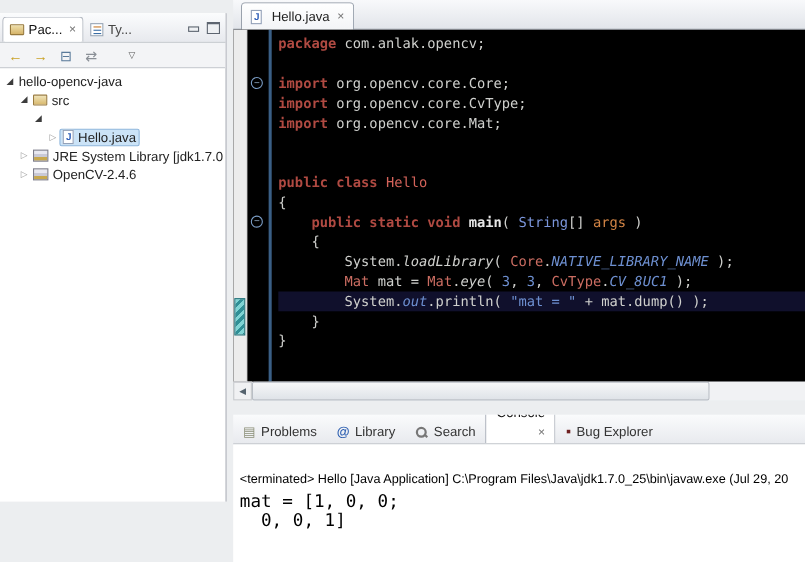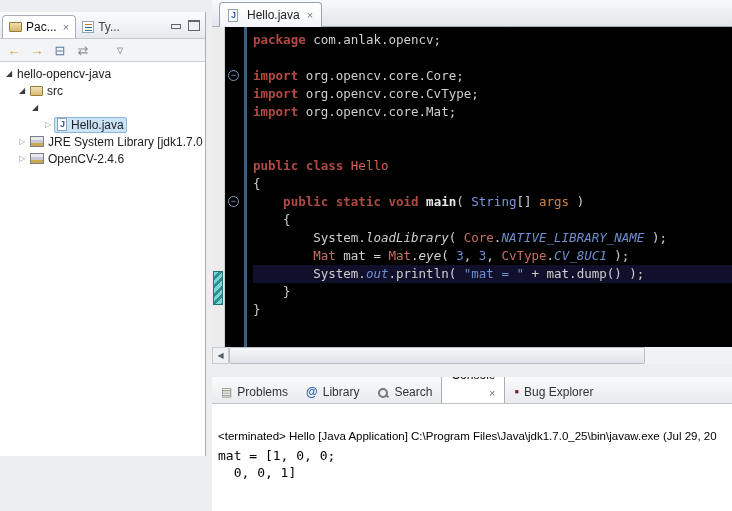--- a/index.html
+++ b/index.html
@@ -116,21 +116,21 @@
   .bt-search-icon::after{ content:""; position:absolute; left:8px; top:8px; width:4px; height:2px;
         background:#777; transform:rotate(45deg); }
   .bt-console-icon{ width:13px; height:11px; }
   .bt-console-icon::before{ content:""; position:absolute; left:0; top:0; width:13px; height:8px;
         border:1px solid #4a6a96; background:#cfe0f0; }
   .bt-console-icon::after{ content:""; position:absolute; left:3px; bottom:0; width:7px; height:2px; background:#4a6a96; }
   .bt-bug-icon::before{ content:"▪"; color:#6e2020; font-size:13px; }
 
   .console{ position:absolute; left:0; right:0; top:27px; bottom:0; background:#fff; overflow:hidden; }
   .cstatus{ margin:26px 0 5px 6px; font-size:11.5px; color:#000; white-space:nowrap; }
-  .coutput{ margin-left:6px; font-family:"DejaVu Sans Mono",monospace; font-size:13px;
+  .coutput{ margin-left:6px; font-family:"DejaVu Sans Mono",monospace; font-size:16px;
             line-height:17px; color:#000; white-space:pre; }
 </style>
 </head>
 <body>
 
 <div class="app">
 
   <div class="left">
     <div class="vtabbar">
       <div class="vtab sel">

